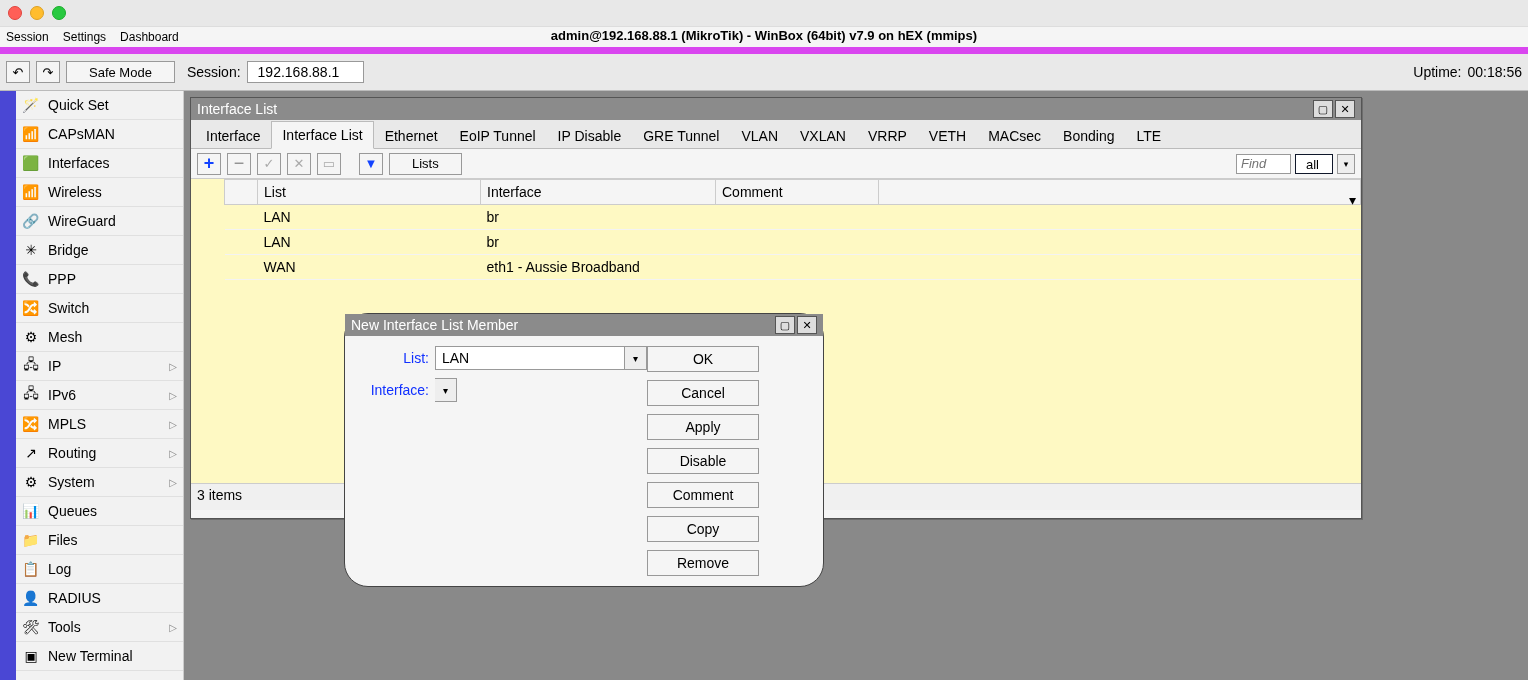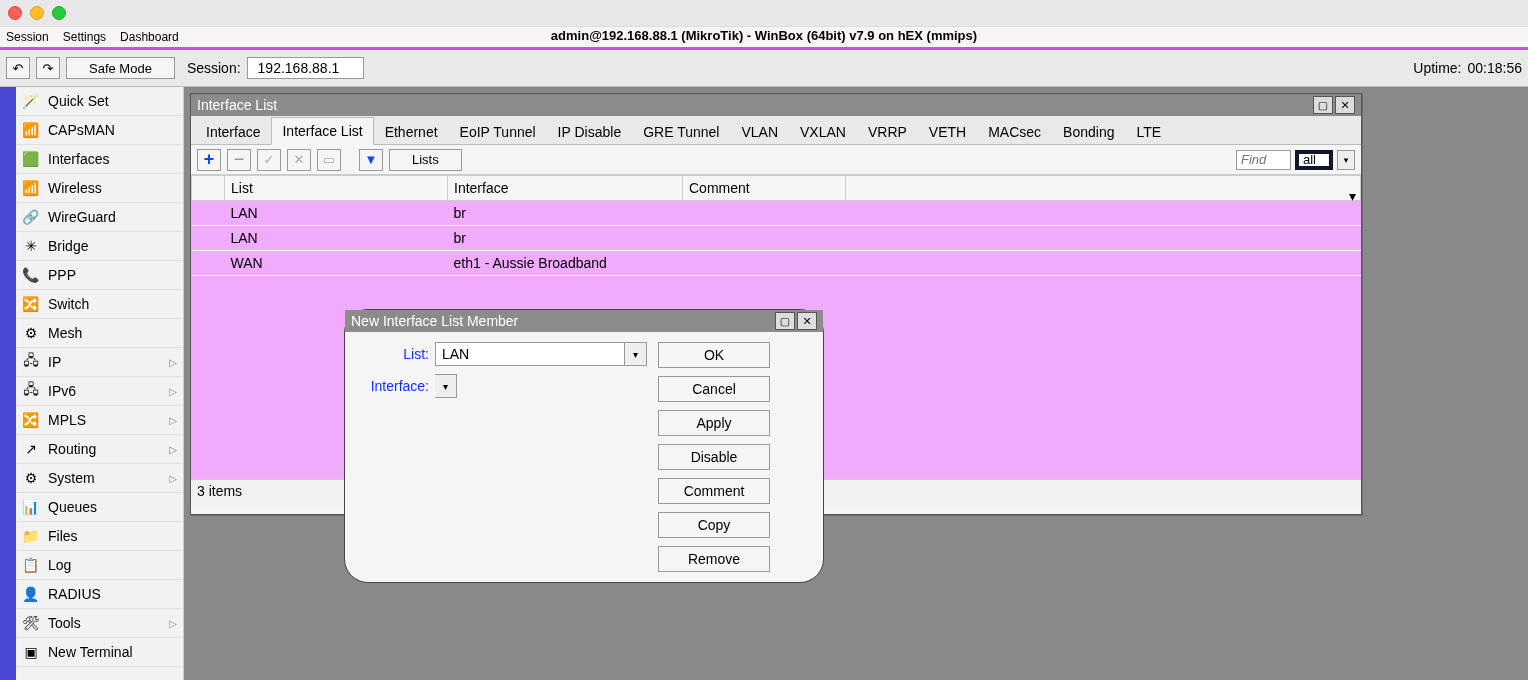--- a/index.html
+++ b/index.html
@@ -3,21 +3,21 @@
 <meta charset="utf-8">
 <style>
   html,body{margin:0;padding:0;font-family:Arial,Helvetica,sans-serif;font-size:13px;color:#000;background:#eee;width:1528px;height:680px;overflow:hidden;}
   .titlebar{height:26px;background:#e8e8e8;display:flex;align-items:center;padding:0 8px;border-bottom:1px solid #ddd;position:relative;}
   .traffic{display:flex;gap:8px;align-items:center;}
   .tl{width:12px;height:12px;border-radius:50%;}
   .tl.r{background:#ff5f57;border:1px solid #e0443e;}
   .tl.y{background:#ffbd2e;border:1px solid #dea123;}
   .tl.g{background:#28c940;border:1px solid #1aad2b;}
   .titlebar .title{position:absolute;left:0;right:0;text-align:center;font-weight:bold;font-size:13px;margin-top:44px;}
-  .menubar{height:20px;background:#f5f5f5;border-bottom:3px solid #d946ef;display:flex;align-items:center;padding:0 6px;gap:14px;font-size:12px;}
+  .menubar{height:20px;background:#f5f5f5;border-bottom:7px solid #d946ef;display:flex;align-items:center;padding:0 6px;gap:14px;font-size:12px;}
   .menubar span{cursor:default;}
   .toolbar{height:30px;background:#e9e9e9;border-bottom:1px solid #bbb;display:flex;align-items:center;padding:3px 6px;gap:6px;}
   .btn{display:inline-flex;align-items:center;justify-content:center;border:1px solid #999;background:#f5f5f5;height:22px;padding:0 22px;font-size:13px;cursor:default;box-sizing:border-box;}
   .btn.icon{width:24px;padding:0;}
   .session-label{margin-left:6px;font-size:14px;}
   .session-val{border:1px solid #999;background:#fff;padding:2px 10px;font-size:14px;min-width:95px;display:inline-block;}
   .spacer{flex:1;}
   .uptime{font-size:14px;}
   .content{display:flex;height:604px;}
   .sidecol{width:16px;background:#4a47d4;}
@@ -30,30 +30,30 @@
   .win-title{height:22px;background:#8b8b8b;color:#fff;display:flex;align-items:center;padding:0 6px;font-size:14px;}
   .win-title .spacer{flex:1;}
   .win-btn{width:18px;height:16px;border:1px solid #555;background:#ddd;display:flex;align-items:center;justify-content:center;font-size:11px;margin-left:2px;color:#000;cursor:default;}
   .tabs{display:flex;background:#e9e9e9;border-bottom:1px solid #bbb;height:28px;align-items:flex-end;padding:0 4px;gap:0;}
   .tab{padding:5px 10px;font-size:14px;border:1px solid transparent;border-bottom:none;position:relative;top:1px;cursor:default;}
   .tab.active{background:#f5f5f5;border:1px solid #bbb;border-bottom:1px solid #f5f5f5;}
   .tbbar{display:flex;align-items:center;padding:4px 6px;gap:6px;border-bottom:1px solid #ccc;height:30px;box-sizing:border-box;}
   .tbbar .btn{height:22px;}
   .tbbar .right{margin-left:auto;display:flex;gap:4px;align-items:center;}
   .find{border:1px solid #999;background:#fff;padding:1px 4px;width:55px;font-style:italic;color:#888;font-size:13px;height:20px;box-sizing:border-box;}
-  .sel{border:4px solid #0f172a;background:#fff;padding:1px 4px;width:38px;font-size:13px;height:20px;box-sizing:border-box;display:flex;align-items:center;}
+  .sel{border:1px solid #0f172a;background:#fff;padding:1px 10px;width:38px;font-size:13px;height:20px;box-sizing:border-box;display:flex;align-items:flex-end;}
   .dd-arrow{width:18px;height:20px;border:1px solid #999;background:#eee;display:flex;align-items:center;justify-content:center;font-size:9px;box-sizing:border-box;}
-  .grid{background:#f0abfc;}
+  .grid{background:#fef9c3;padding-left:33px;}
   .grid table{width:100%;border-collapse:collapse;font-size:14px;}
   .grid th{text-align:left;font-weight:normal;padding:2px 6px;background:#f5f5f5;border:1px solid #ccc;height:20px;}
   .grid td{padding:2px 6px;border-bottom:1px solid #f3f3f3;height:20px;}
   .statusbar{border-top:1px solid #ccc;padding:3px 6px;font-size:14px;background:#f0f0f0;height:20px;box-sizing:content-box;}
   
   .dlg{position:absolute;border:1px solid #444;background:#f5f5f5;}
-  .dlg-body{display:flex;padding:10px;gap:11px;}
+  .dlg-body{display:flex;padding:10px;gap:0;}
   .dlg-form{display:flex;flex-direction:column;gap:8px;}
   .frow{display:flex;align-items:center;gap:6px;}
   .frow label{width:74px;text-align:right;color:#1030ff;font-size:14px;}
   .frow .combo{display:flex;}
   .frow .combo input{border:1px solid #999;background:#fff;padding:2px 6px;width:190px;height:24px;box-sizing:border-box;font-size:14px;}
   .frow .combo .cbtn{width:22px;height:24px;border:1px solid #999;border-left:none;background:#eee;display:flex;align-items:center;justify-content:center;font-size:10px;box-sizing:border-box;}
   .dlg-btns{display:flex;flex-direction:column;gap:8px;}
   .dlg-btns .btn{width:112px;height:26px;font-size:14px;justify-content:center;}
   .dlg-status{border-top:1px solid #ccc;padding:3px 6px;font-size:14px;}
   .plus{color:#1343ff;font-weight:bold;font-size:18px;}

